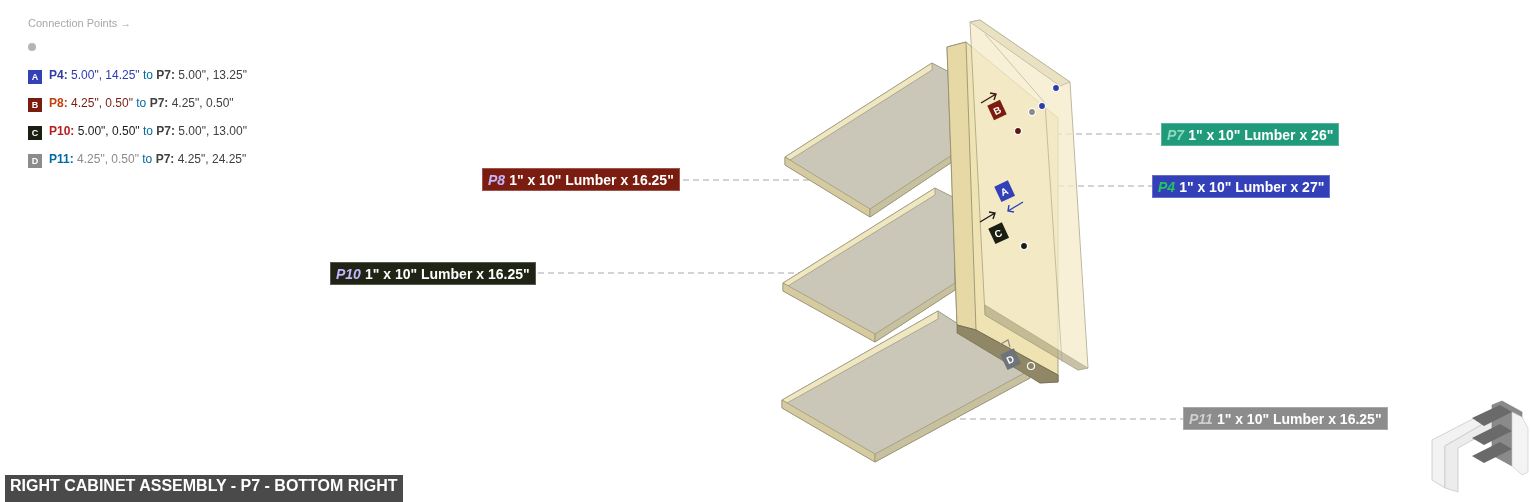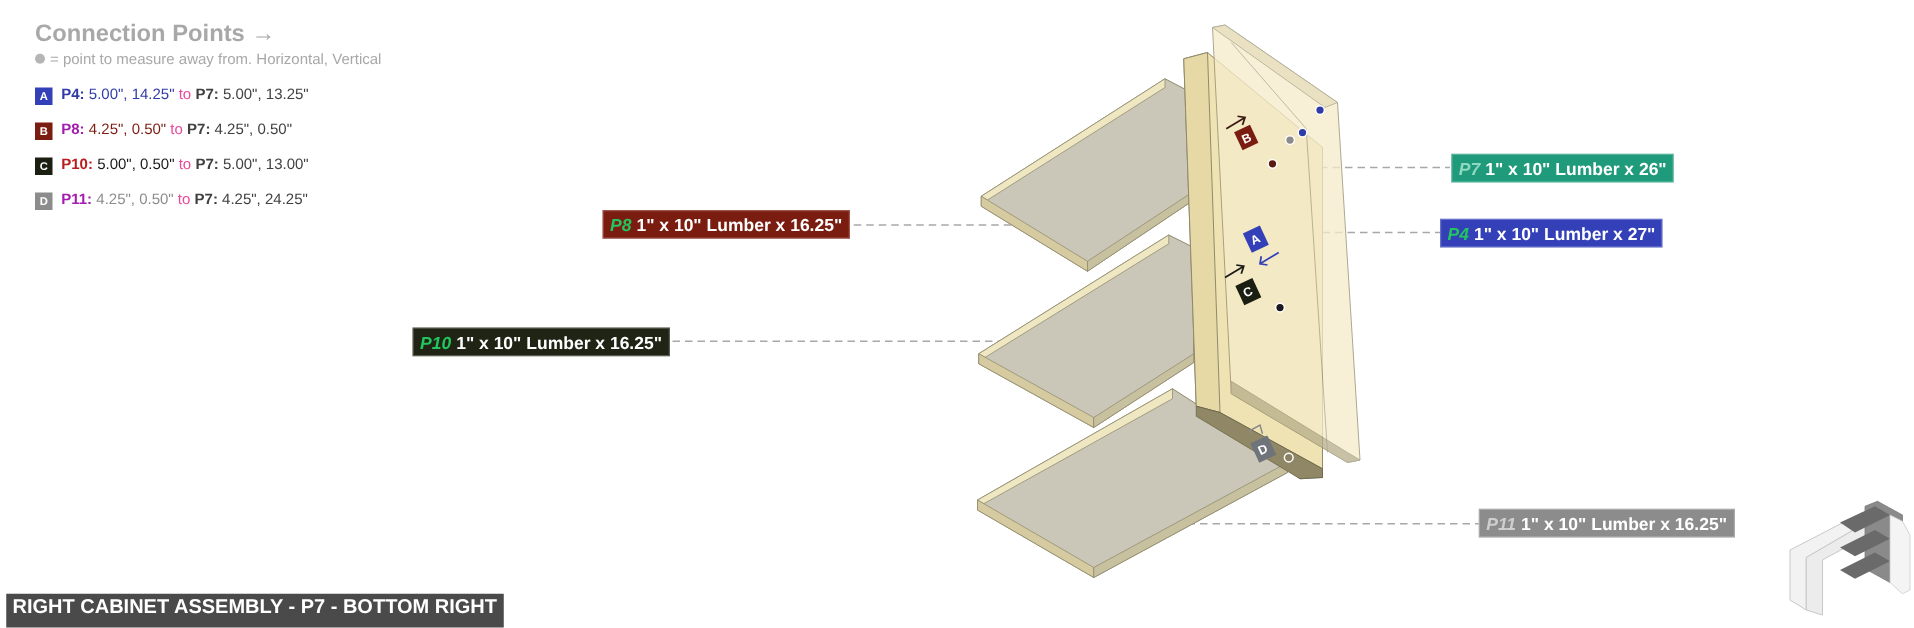--- a/index.html
+++ b/index.html
@@ -2,34 +2,34 @@
 <html><head>
   <meta charset="utf-8">
   <style>
     html, body { margin: 0; padding: 0; }
     body {
       width: 1531px; height: 502px; position: relative; overflow: hidden;
       background: #ffffff;
       font-family: "Liberation Sans", "DejaVu Sans", sans-serif;
     }
     .legend { position: absolute; left: 28px; top: 17px; }
-    .legend-title { font-size: 19px; color: #a8a8a8; height: 18px; font-weight: bold; }
+    .legend-title { font-size: 11px; color: #a8a8a8; height: 18px; }
     .legend-note { font-size: 12px; color: #a8a8a8; margin-top: 5px; height: 16px; }
     .legend-note .dot {
       display: inline-block; width: 8px; height: 8px; border-radius: 50%;
       background: #b5b5b5; margin-right: 4px; vertical-align: 0px;
     }
     .legend-row { font-size: 12px; height: 16px; margin-top: 12px; white-space: nowrap; }
     .badge {
       display: inline-block; width: 14px; height: 14px; line-height: 14px;
       text-align: center; color: #fff; font-size: 9px; font-weight: bold;
       margin-right: 7px; vertical-align: -1px;
     }
     .b { font-weight: bold; }
-    .gray { color: #ec4899; }
+    .gray { color: #0369a1; }
     .teal { color: #404040; }
 
     .part-label {
       position: absolute; height: 23px; line-height: 23px;
       padding: 0 5px 0 5px; color: #ffffff; font-weight: bold; font-size: 14px;
       white-space: nowrap; box-sizing: border-box;
       border: 1px solid rgba(255,255,255,0.25);
     }
     .part-label .pid { margin-right: 4px; font-style: italic; }
 
@@ -130,58 +130,58 @@
     <polygon points="1472,418 1500,405 1512,412 1484,426" fill="#6a6a6a"></polygon>
     <polygon points="1472,438 1500,424 1512,431 1484,445" fill="#6a6a6a"></polygon>
     <polygon points="1472,456 1500,442 1512,449 1484,463" fill="#6a6a6a"></polygon>
     <polygon points="1512,412 1522,417 1528,428 1528,472 1522,475 1512,466" fill="#f4f4f4" stroke="#c8c8c8" stroke-width="0.6"></polygon>
   </g>
 </svg>
 
 <div class="legend">
   <div class="legend-title">Connection Points →</div>
   <div class="legend-note">
-    <span class="dot"></span><span>= point to measure away from. Horizontal, Vertical</span>
+    <span class="dot"></span>
   </div>
 
   <div class="legend-row">
     <span class="badge" style="background:#3340b8">A</span><span class="b" style="color:#2f3ca8">P4:</span>
     <span style="color:#2f3ca8">5.00", 14.25"</span>
     <span class="gray">to</span>
     <span class="b teal">P7:</span>
     <span class="teal">5.00", 13.25"</span>
   </div>
   <div class="legend-row">
-    <span class="badge" style="background:#7a1d10">B</span><span class="b" style="color:#a21caf">P8:</span>
+    <span class="badge" style="background:#7a1d10">B</span><span class="b" style="color:#c2410c">P8:</span>
     <span style="color:#7a1d10">4.25", 0.50"</span>
     <span class="gray">to</span>
     <span class="b teal">P7:</span>
     <span class="teal">4.25", 0.50"</span>
   </div>
   <div class="legend-row">
     <span class="badge" style="background:#1a1f12">C</span><span class="b" style="color:#b91c1c">P10:</span>
     <span style="color:#1a1a1a">5.00", 0.50"</span>
     <span class="gray">to</span>
     <span class="b teal">P7:</span>
     <span class="teal">5.00", 13.00"</span>
   </div>
   <div class="legend-row">
-    <span class="badge" style="background:#8c8c8c">D</span><span class="b" style="color:#a21caf">P11:</span>
+    <span class="badge" style="background:#8c8c8c">D</span><span class="b" style="color:#0369a1">P11:</span>
     <span style="color:#8c8c8c">4.25", 0.50"</span>
     <span class="gray">to</span>
     <span class="b teal">P7:</span>
     <span class="teal">4.25", 24.25"</span>
   </div>
 </div>
 
 <div class="part-label" style="left:482px; top:168px; background:#7a1d10;">
-  <span class="pid" style="color:#22c55e">P8</span><span>1" x 10" Lumber  x 16.25"</span>
+  <span class="pid" style="color:#c4b5fd">P8</span><span>1" x 10" Lumber  x 16.25"</span>
 </div>
 <div class="part-label" style="left:330px; top:262px; background:#1f2414;">
-  <span class="pid" style="color:#22c55e">P10</span><span>1" x 10" Lumber  x 16.25"</span>
+  <span class="pid" style="color:#c4b5fd">P10</span><span>1" x 10" Lumber  x 16.25"</span>
 </div>
 <div class="part-label" style="left:1161px; top:123px; background:#1f9a7a;">
   <span class="pid" style="color:#8fd8c2">P7</span><span>1" x 10" Lumber  x 26"</span>
 </div>
 <div class="part-label" style="left:1152px; top:175px; background:#3340b8;">
   <span class="pid" style="color:#22c55e">P4</span><span>1" x 10" Lumber  x 27"</span>
 </div>
 <div class="part-label" style="left:1183px; top:407px; background:#8c8c8c;">
   <span class="pid" style="color:#cfcfcf">P11</span><span>1" x 10" Lumber  x 16.25"</span>
 </div>

